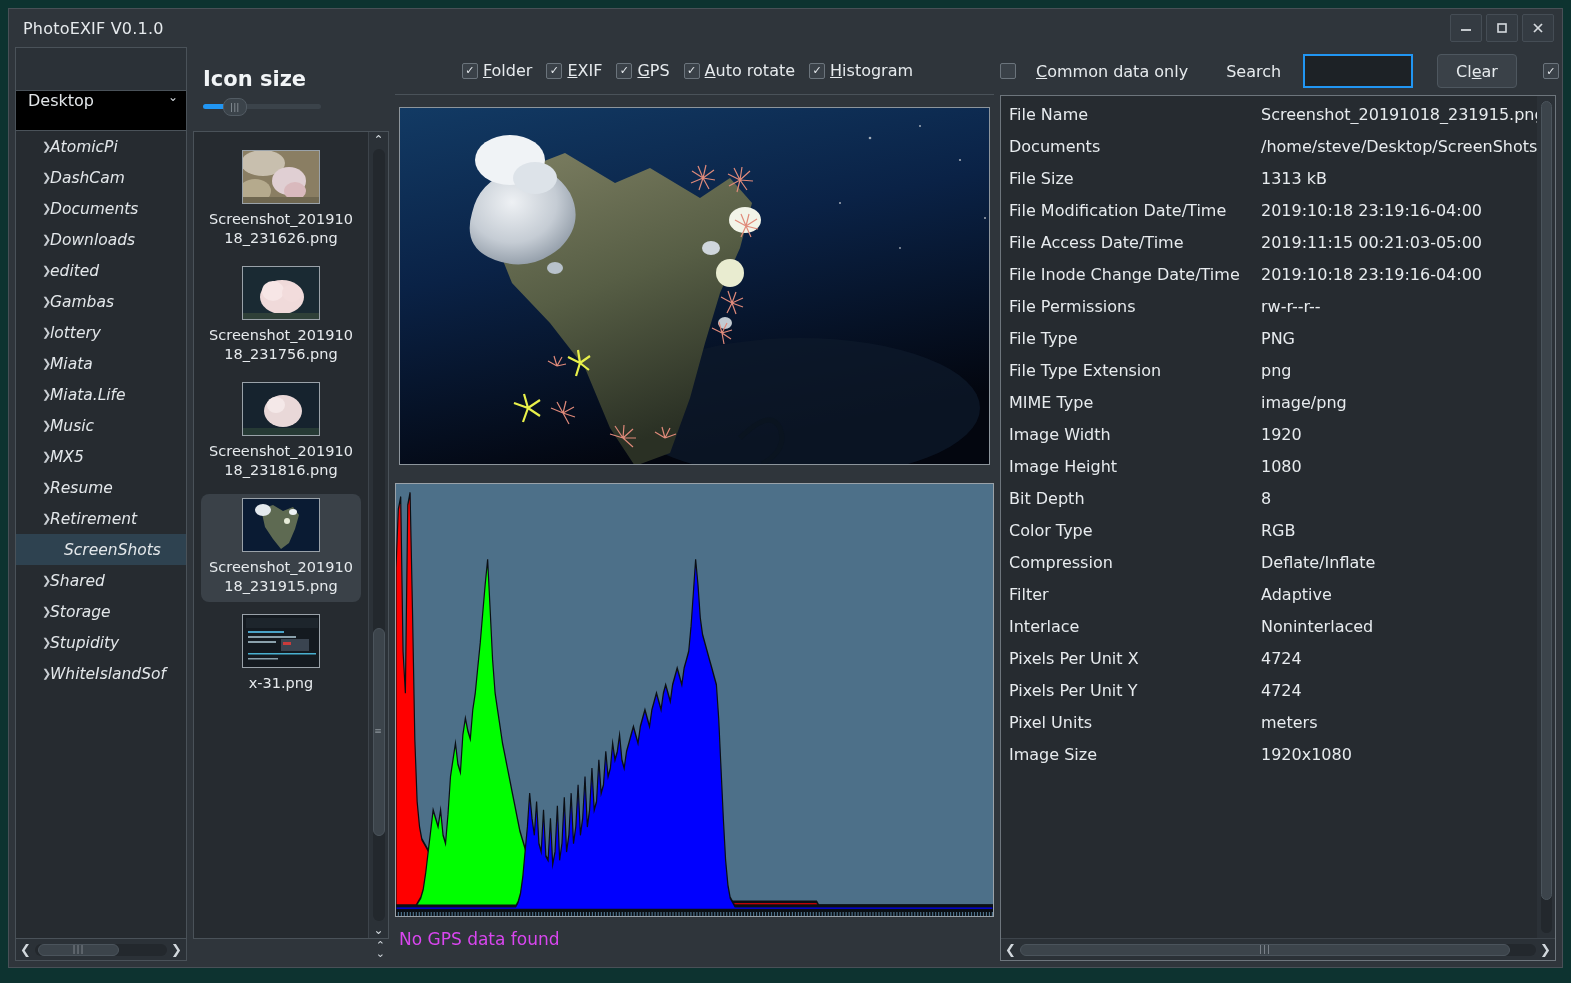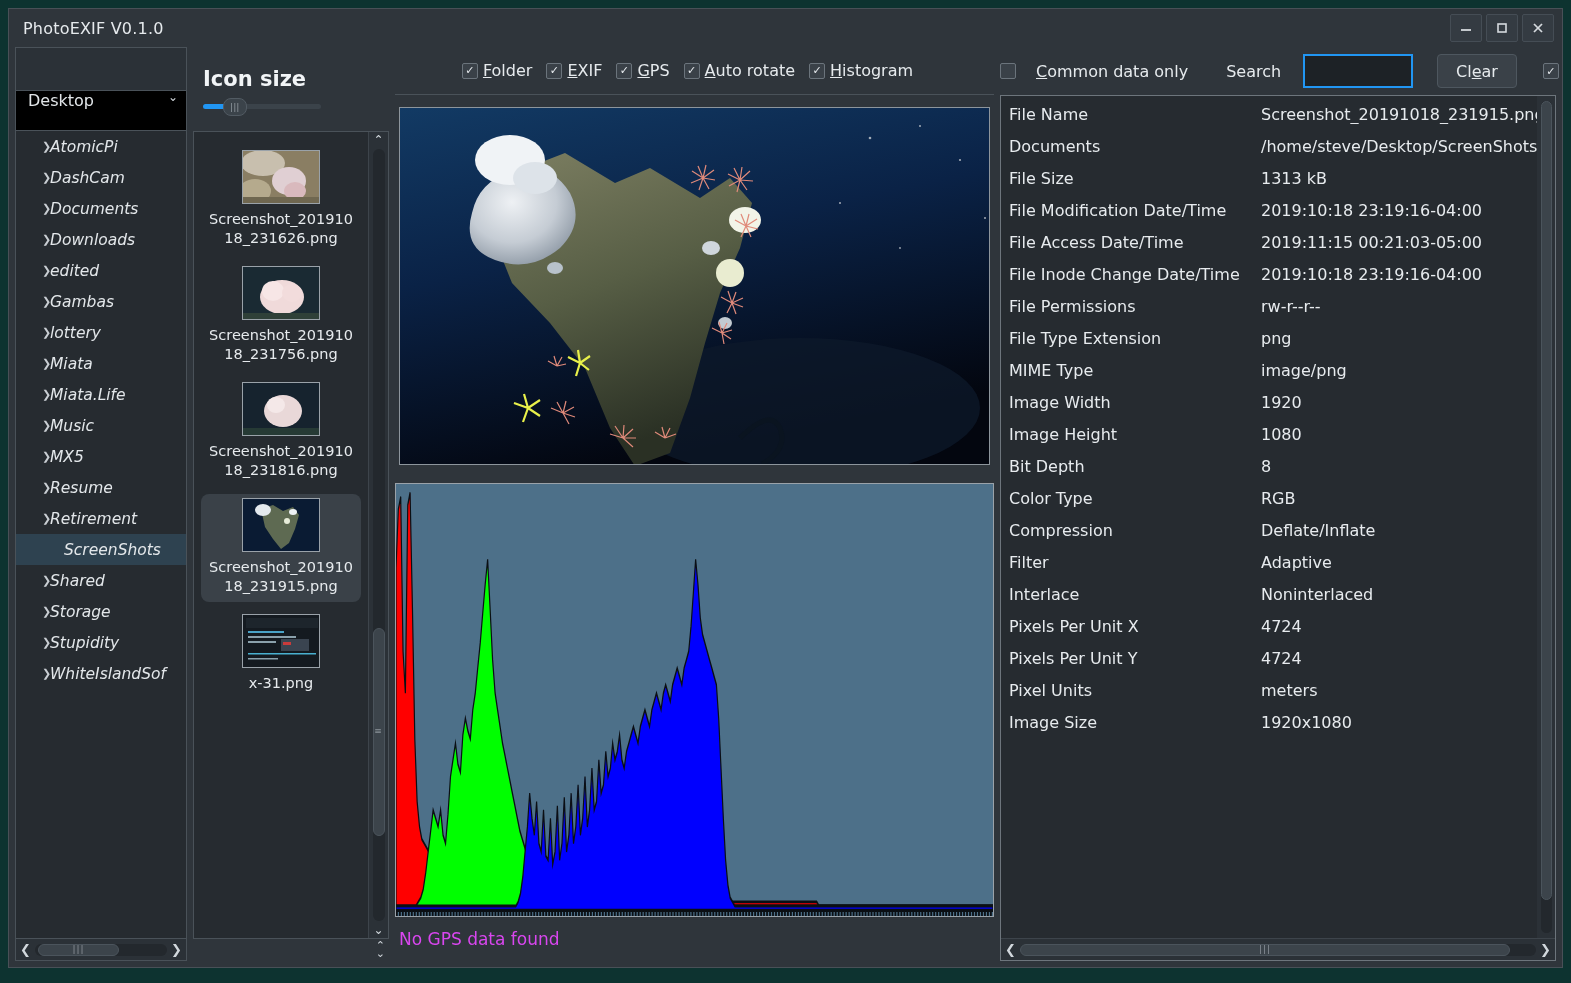--- a/index.html
+++ b/index.html
@@ -549,20 +549,24 @@
               </div>
               <div class="exif-row">
                 <div class="exif-key">File Inode Change Date/Time</div>
                 <div class="exif-val">2019:10:18 23:19:16-04:00</div>
               </div>
               <div class="exif-row">
                 <div class="exif-key">File Permissions</div>
                 <div class="exif-val">rw-r--r--</div>
               </div>
               <div class="exif-row">
+                <div class="exif-key">File Type</div>
+                <div class="exif-val">PNG</div>
+              </div>
+              <div class="exif-row">
                 <div class="exif-key">File Type Extension</div>
                 <div class="exif-val">png</div>
               </div>
               <div class="exif-row">
                 <div class="exif-key">MIME Type</div>
                 <div class="exif-val">image/png</div>
               </div>
               <div class="exif-row">
                 <div class="exif-key">Image Width</div>
                 <div class="exif-val">1920</div>

